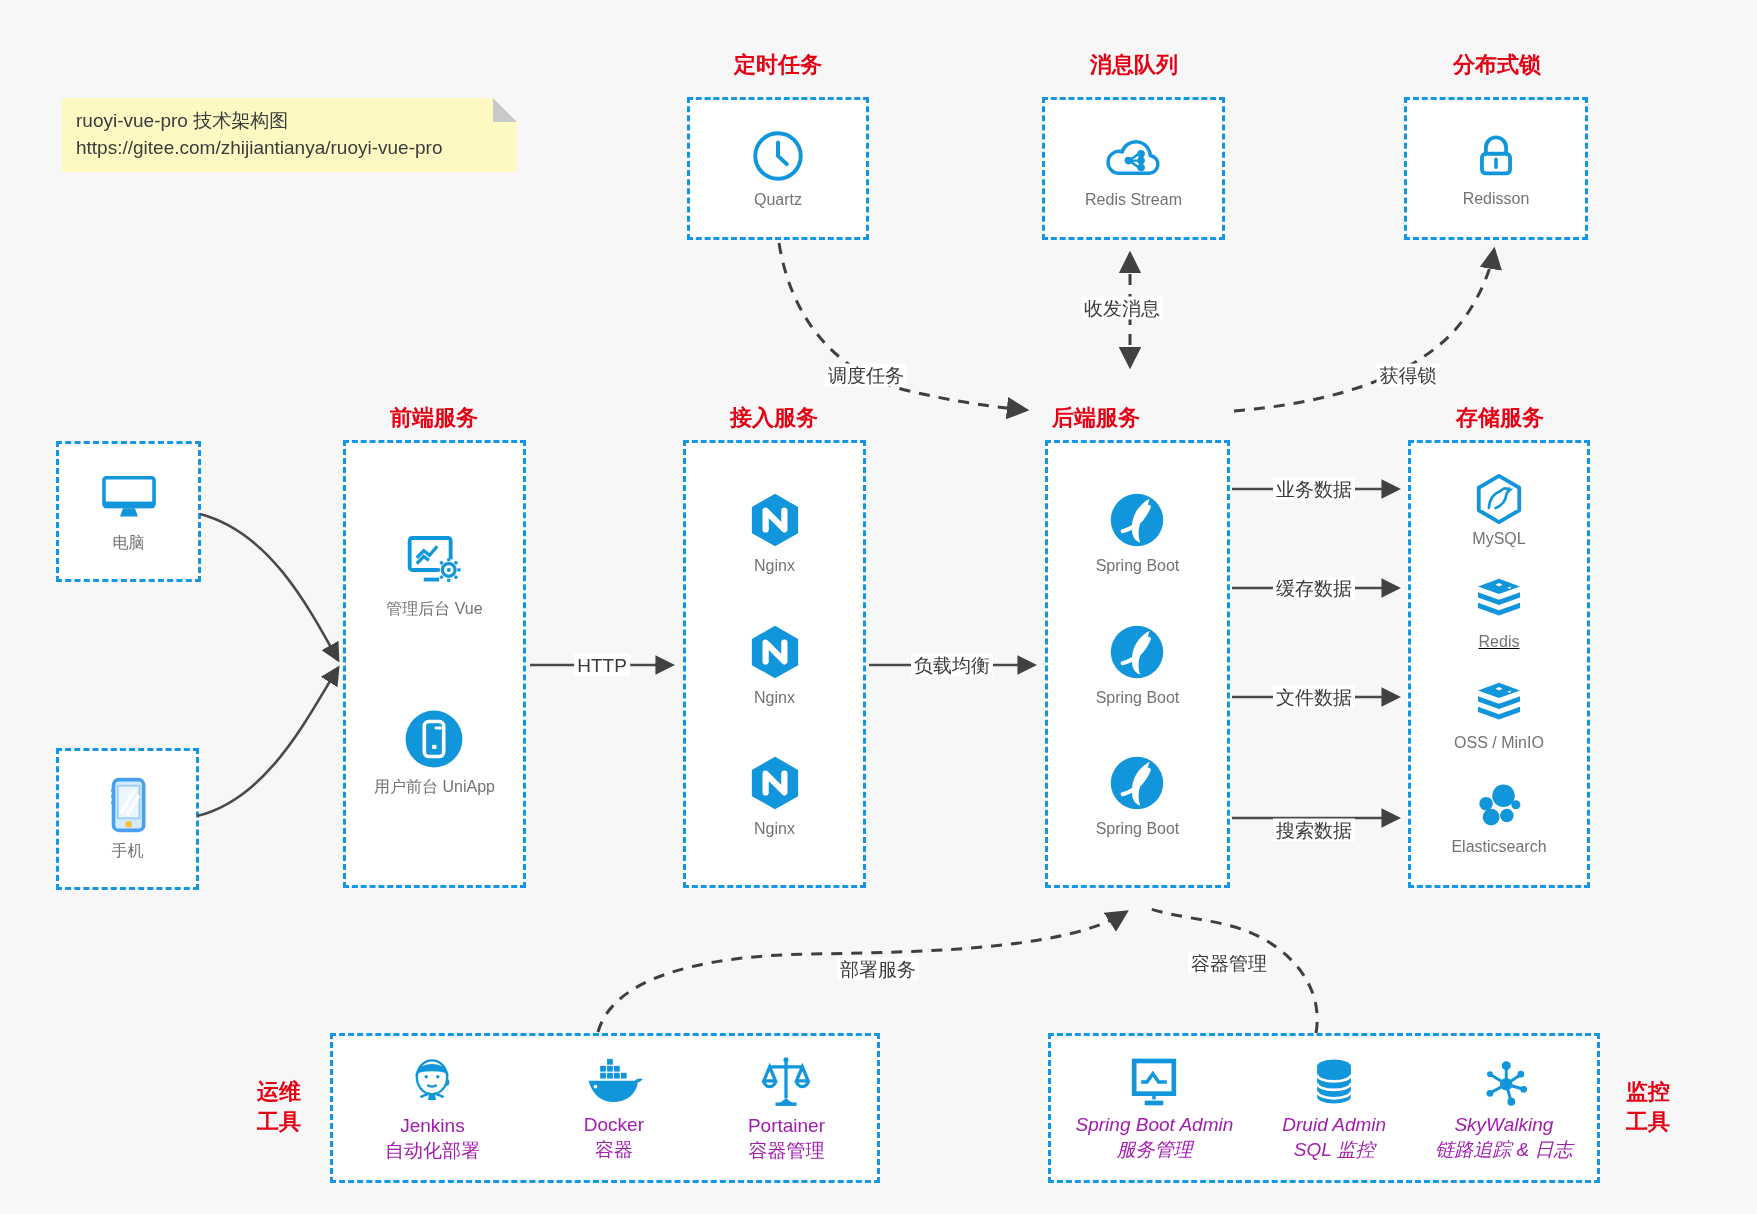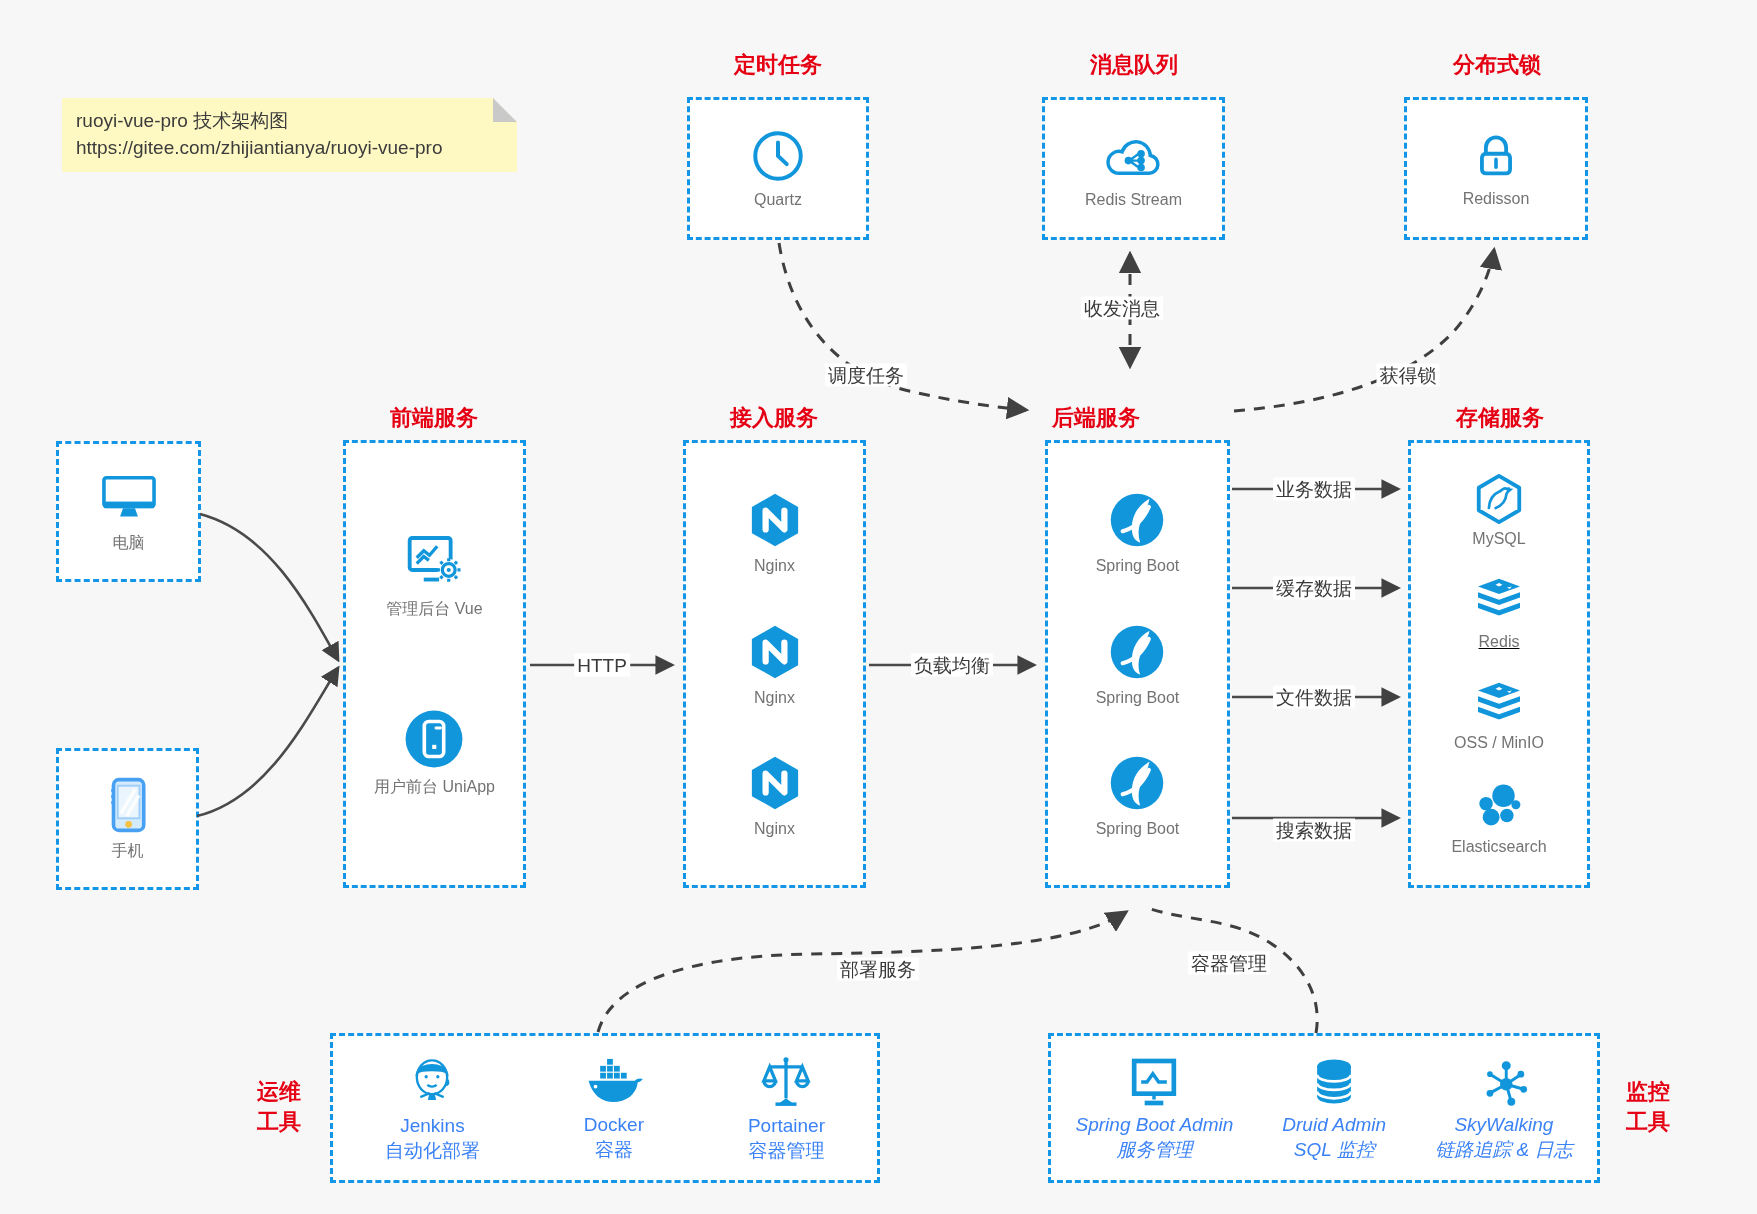--- a/index.html
+++ b/index.html
@@ -4,21 +4,21 @@
 <style>
   html,body{margin:0;padding:0;background:#f7f7f7;}
   .canvas{position:relative;width:1757px;height:1214px;background:#f7f7f7;
           font-family:"Liberation Sans",sans-serif;overflow:hidden;}
   .dash-box{position:absolute;border:3px dashed #1496e8;background:#fff;
             box-sizing:border-box;display:flex;z-index:2;}
   .v-items{flex-direction:column;justify-content:space-evenly;align-items:center;}
   .h-items{flex-direction:row;justify-content:space-around;align-items:center;}
   .node{display:flex;flex-direction:column;align-items:center;gap:7px;}
   .node-label{font-size:16px;color:#737373;white-space:nowrap;}
-  .node-label2{font-size:19px;color:#3b82f6;white-space:nowrap;text-align:center;line-height:25px;}
+  .node-label2{font-size:19px;color:#a21caf;white-space:nowrap;text-align:center;line-height:25px;}
   .col-title{position:absolute;transform:translateX(-50%);color:#e60014;font-weight:bold;
              font-size:22px;z-index:5;white-space:nowrap;}
   .group-title{position:absolute;color:#e60014;font-weight:bold;font-size:22px;
                line-height:30px;text-align:center;z-index:5;white-space:pre-line;}
   .edge-label{position:absolute;transform:translate(-50%,-50%);background:#fff;
               color:#3a3a3a;font-size:19px;line-height:23px;padding:0 3px;z-index:6;white-space:nowrap;}
   .note{position:absolute;left:62px;top:98px;width:455px;background:#fef9c3;
         padding:9px 16px 11px 14px;box-sizing:border-box;z-index:3;
         font-size:19px;line-height:27px;color:#3c3c3c;}
   .note .fold{position:absolute;top:0;right:0;width:0;height:0;

